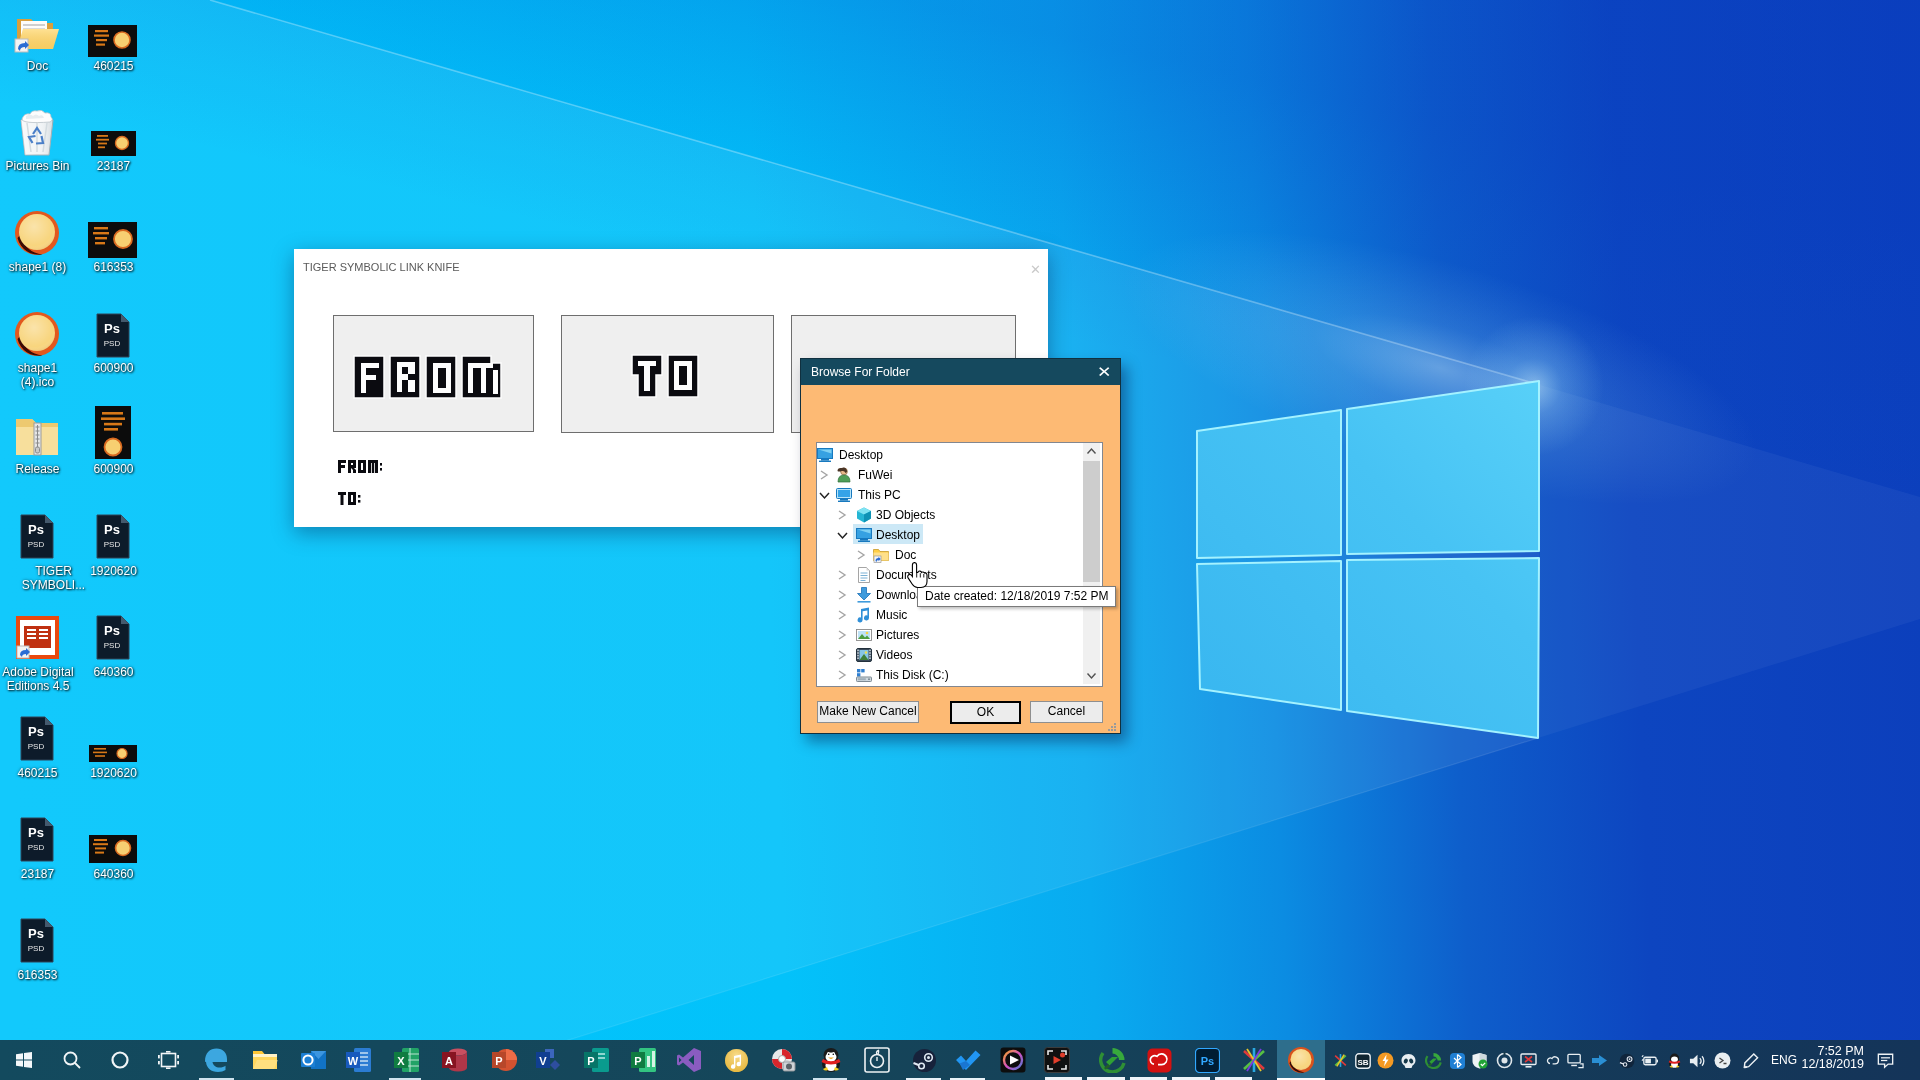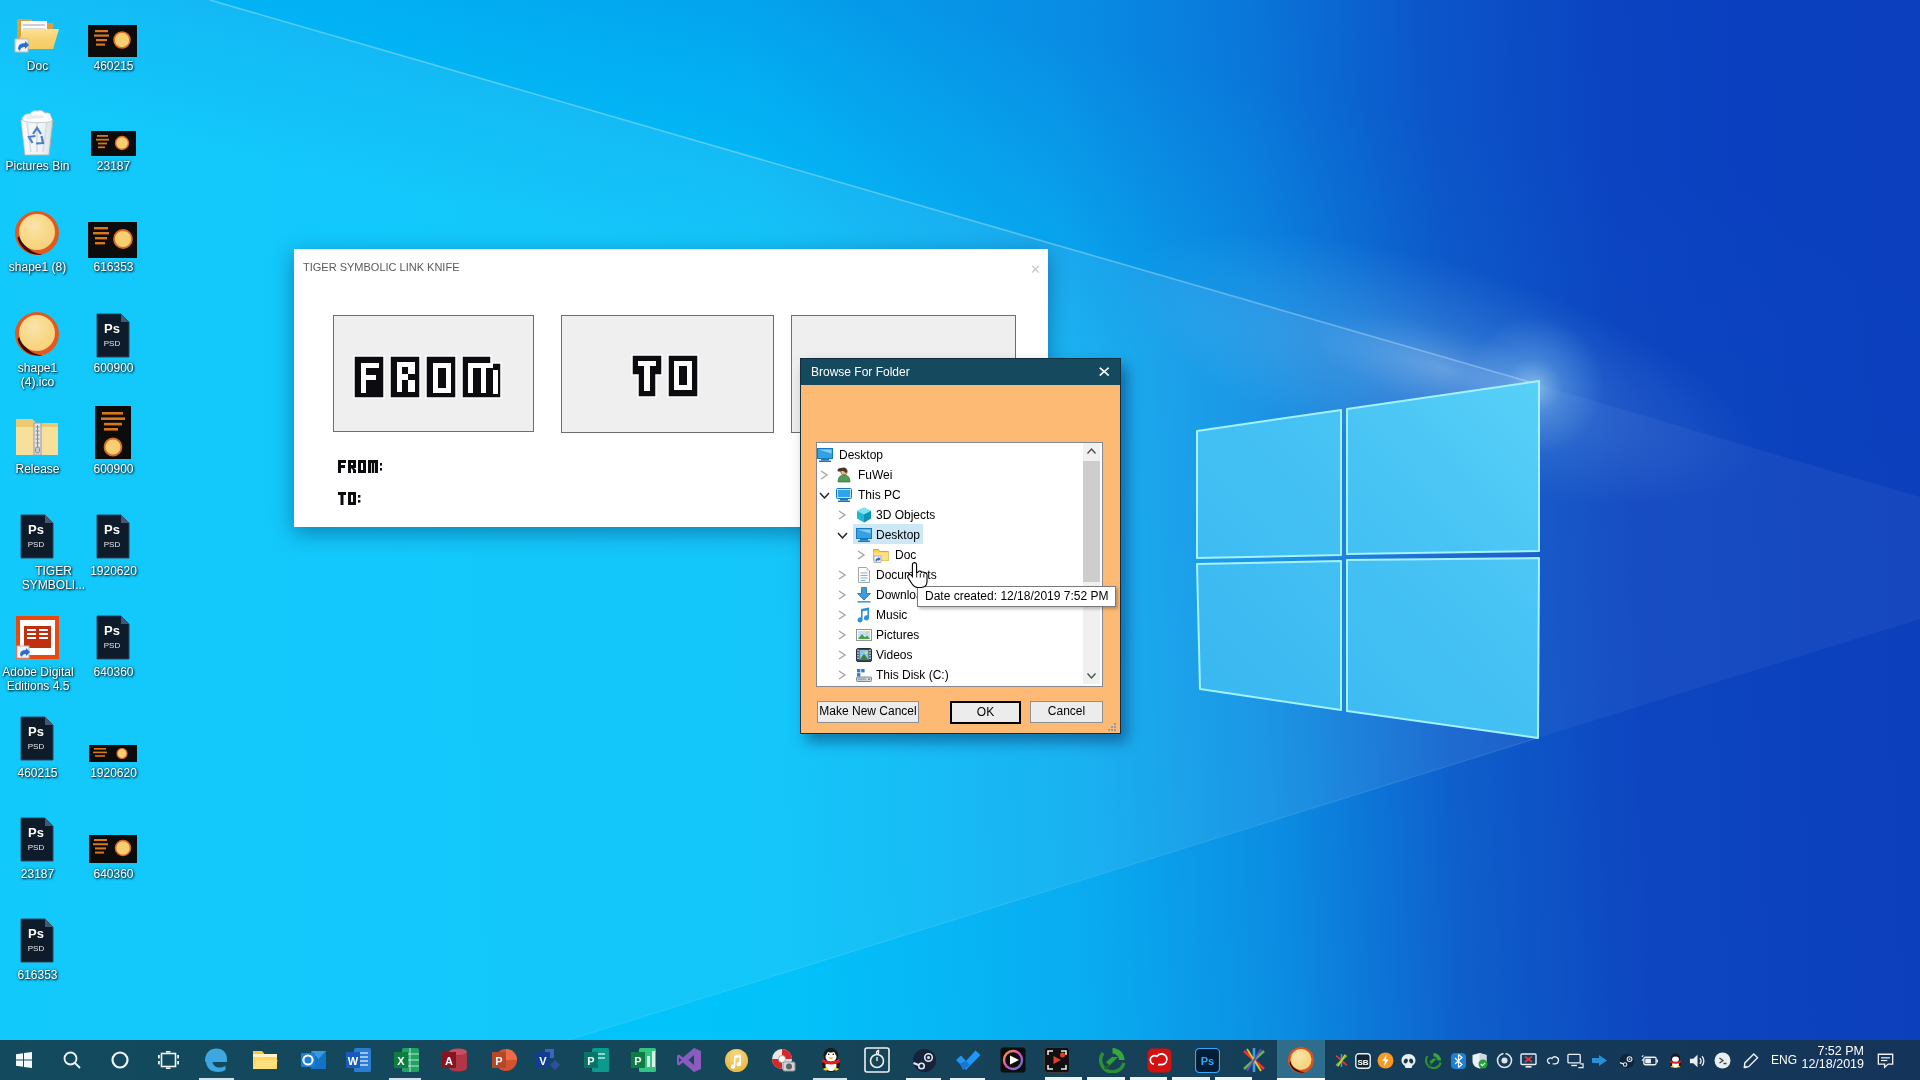--- a/index.html
+++ b/index.html
@@ -21,21 +21,21 @@
   #dlg .tbar .txt{position:absolute;left:10px;top:6px;color:#fff;font-size:12px;}
   #dlg .tbar .x{position:absolute;right:9px;top:4px;color:#fff;font-size:15px;font-weight:300;transform:scaleX(1.15);}
   #tree{position:absolute;left:15px;top:83px;width:285px;height:243px;border:1px solid #828790;background:#fff;overflow:hidden;}
   .trow{position:absolute;height:20px;font-size:12px;color:#000;white-space:nowrap;}
   .dlgbtn{position:absolute;height:20px;background:#ececec;border:1px solid #8f8f8f;
     font-size:12px;color:#000;text-align:center;line-height:19px;}
   
   #taskbar{position:absolute;left:0;top:1040px;width:1920px;height:40px;
     background:linear-gradient(90deg,#134a5e 0%,#15465a 40%,#153f58 65%,#143459 100%);}
   .tbi{position:absolute;top:0;width:48px;height:40px;display:flex;align-items:center;justify-content:center;}
-  .tri{position:absolute;top:12px;width:17px;height:17px;display:flex;align-items:center;justify-content:flex-end;}
+  .tri{position:absolute;top:12px;width:17px;height:17px;display:flex;align-items:center;justify-content:center;}
   .ul{position:absolute;top:38px;height:2px;background:#cfe3ee;}
 </style>
 </head>
 <body>
 <svg id="wall" viewBox="0 0 1920 1080" xmlns="http://www.w3.org/2000/svg">
   <defs>
     <linearGradient id="sky" x1="0" y1="580" x2="1920" y2="500" gradientUnits="userSpaceOnUse">
       <stop offset="0" stop-color="#00c5fc"></stop>
       <stop offset="0.40" stop-color="#03c2fa"></stop>
       <stop offset="0.56" stop-color="#09abf0"></stop>

